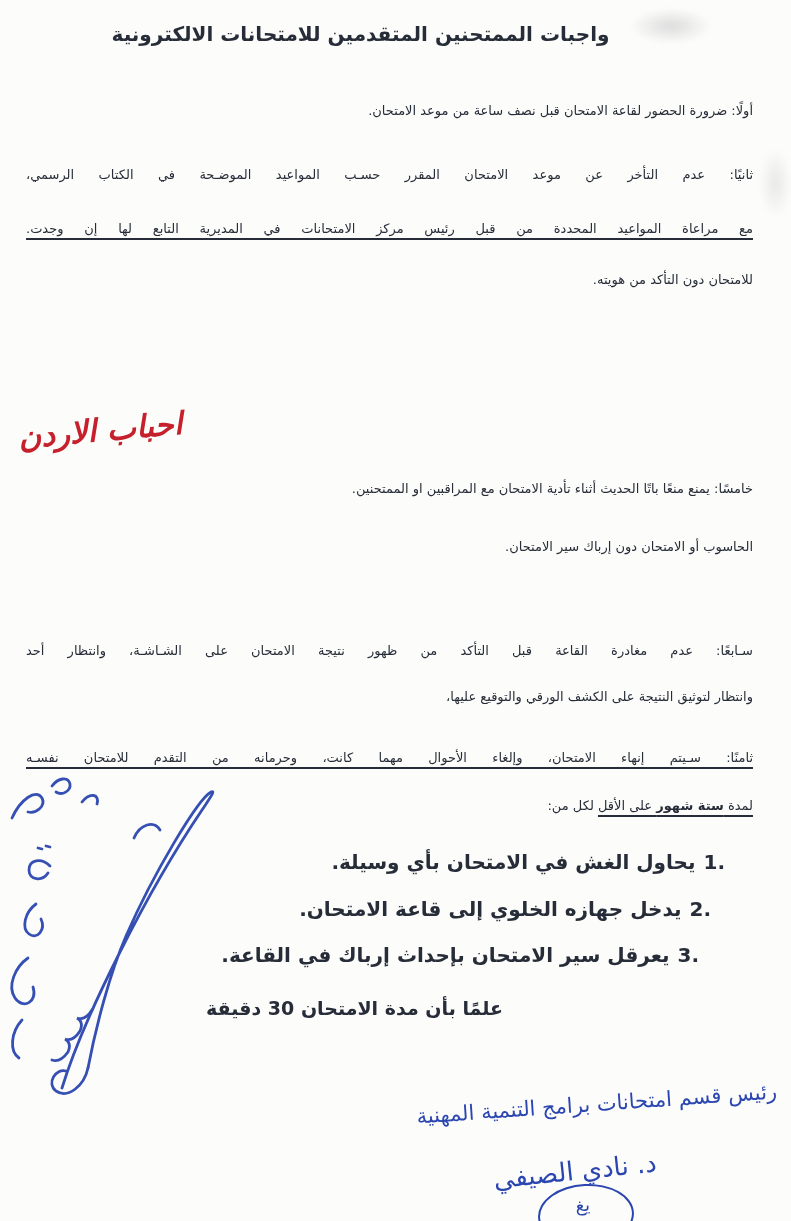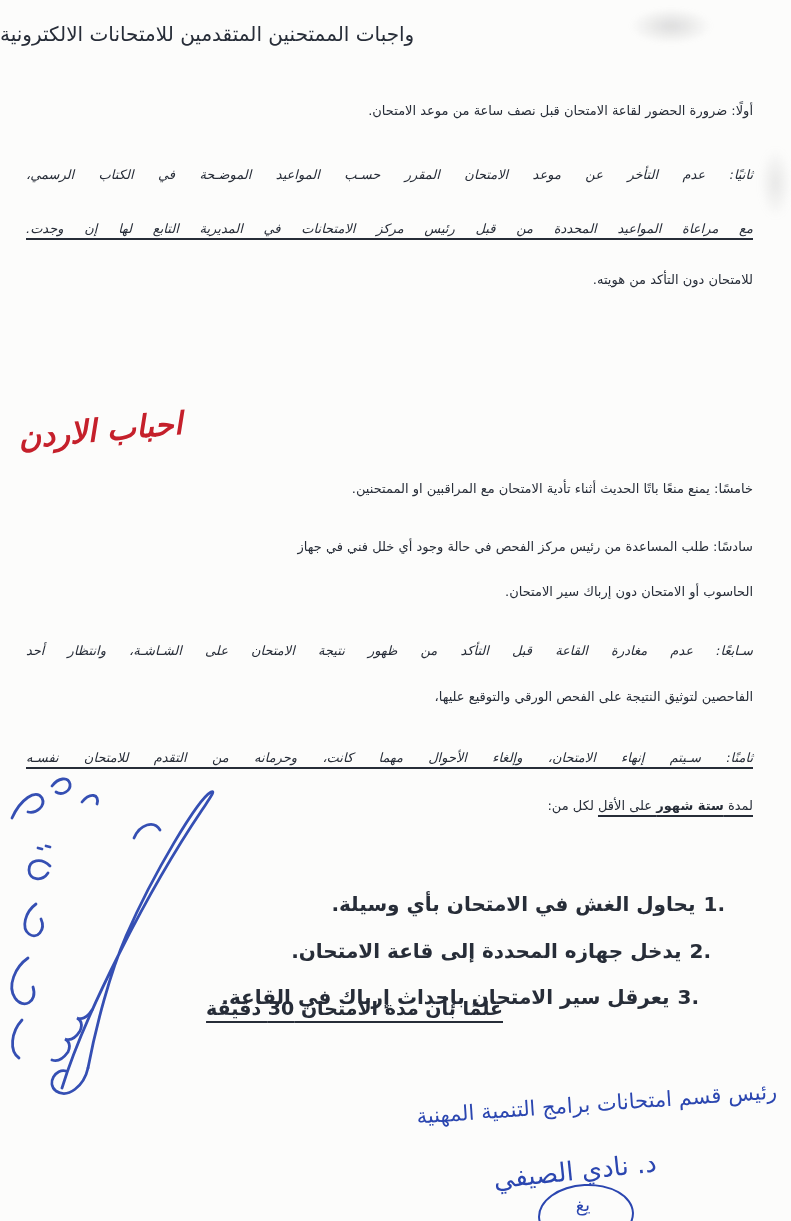--- a/index.html
+++ b/index.html
@@ -9,54 +9,53 @@
     margin:0 auto;
     background:var(--paper,#fcfcfb);
     overflow:hidden;
     font-family:"DejaVu Sans",sans-serif;
     color:var(--ink,#272d38);
     direction:rtl;
   }
   .abs{position:absolute;}
   .doc-title{
     top:22px;left:0;right:70px;
-    text-align:left;
-    font-size:20px;font-weight:normal;
+    text-align:center;
+    font-size:20px;font-weight:bold;
   }
   .para{
     right:38px;left:26px;
     font-size:13px;
     text-align:right;
     line-height:46px;
   }
   .para .line{white-space:nowrap;}
-  .para .line.fill{white-space:normal;text-align:justify;text-align-last:justify;font-style:italic;}
+  .para .line.fill{white-space:normal;text-align:justify;text-align-last:justify;}
   .u{
     text-decoration:underline;
     text-decoration-thickness:1.6px;
     text-underline-offset:5px;
   }
   .b{font-weight:bold;}
   .stamp{
     left:18px;top:412px;
     font-size:31px;font-weight:bold;font-style:italic;
     color:var(--stamp,#c5202b);
     transform:rotate(-5deg);
     letter-spacing:1px;
     white-space:nowrap;
   }
   .list-item{
     font-size:20px;font-weight:bold;
-    white-space:nowrap;text-align:left;margin-top:42px;
+    white-space:nowrap;text-align:left;
   }
   .list-item .num{direction:ltr;unicode-bidi:isolate;margin-left:8px;}
   .note{
     top:997px;right:288px;
     font-size:19px;font-weight:bold;
-    text-decoration:underline;
     text-decoration-thickness:1.6px;
     text-underline-offset:6px;
     white-space:nowrap;
   }
   .pen{color:var(--pen,#2b46b0);}
   .sig-title{
     top:1092px;right:14px;
     font-size:21px;
     transform:rotate(-4deg);
     white-space:nowrap;
@@ -115,41 +114,40 @@
   </div>
 
 
   <div class="abs stamp">احباب الاردن</div>
 
   <div class="abs para" style="top:466px">
     <div class="line">خامسًا: يمنع منعًا باتًا الحديث أثناء تأدية الامتحان مع المراقبين او الممتحنين.</div>
   </div>
 
   <div class="abs para" style="top:524px;line-height:45px">
-    <div class="line">سادسًا: طلب المساعدة من رئيس مركز الفحص في حالة وجود أي خلل فني في جهاز</div>
     <div class="line">الحاسوب أو الامتحان دون إرباك سير الامتحان.</div>
   </div>
 
   <div class="abs para" style="top:628px;line-height:46px">
     <div class="line fill">سـابعًا: عدم مغادرة القاعة قبل التأكد من ظهور نتيجة الامتحان على الشـاشـة، وانتظار أحد</div>
-    <div class="line">الفاحصين لتوثيق النتيجة على الفحص الورقي والتوقيع عليها،</div>
+    <div class="line">وانتظار لتوثيق النتيجة على الكشف الورقي والتوقيع عليها،</div>
   </div>
 
   <div class="abs para" style="top:734px;line-height:48px">
     <div class="line fill u">ثامنًا: سـيتم إنهاء الامتحان، وإلغاء الأحوال مهما كانت، وحرمانه من التقدم للامتحان نفسـه</div>
     <div class="line">
       <span class="u"><span>لمدة </span><span class="b">ستة شهور</span><span> على الأقل</span></span><span> لكل من:</span>
     </div>
   </div>
 
   <div class="abs list-item" style="top:850px;right:66px">
     <span class="num">1.</span><span>يحاول الغش في الامتحان بأي وسيلة.</span>
   </div>
   <div class="abs list-item" style="top:897px;right:80px">
-    <span class="num">2.</span><span>يدخل جهازه المحددة إلى قاعة الامتحان.</span>
+    <span class="num">2.</span><span>يدخل جهازه الخلوي إلى قاعة الامتحان.</span>
   </div>
   <div class="abs list-item" style="top:943px;right:92px">
     <span class="num">3.</span><span>يعرقل سير الامتحان بإحداث إرباك في القاعة.</span>
   </div>
 
   <div class="abs note">علمًا بأن مدة الامتحان 30 دقيقة</div>
 
   <svg class="abs sig-svg" width="272" height="348" viewBox="0 0 272 348">
     <g fill="none" stroke="var(--pen,#2b46b0)" stroke-width="2.8" stroke-linecap="round" opacity="0.95">
       <path d="M16,60 C24,42 40,30 46,40 C50,48 40,56 32,54"></path>

